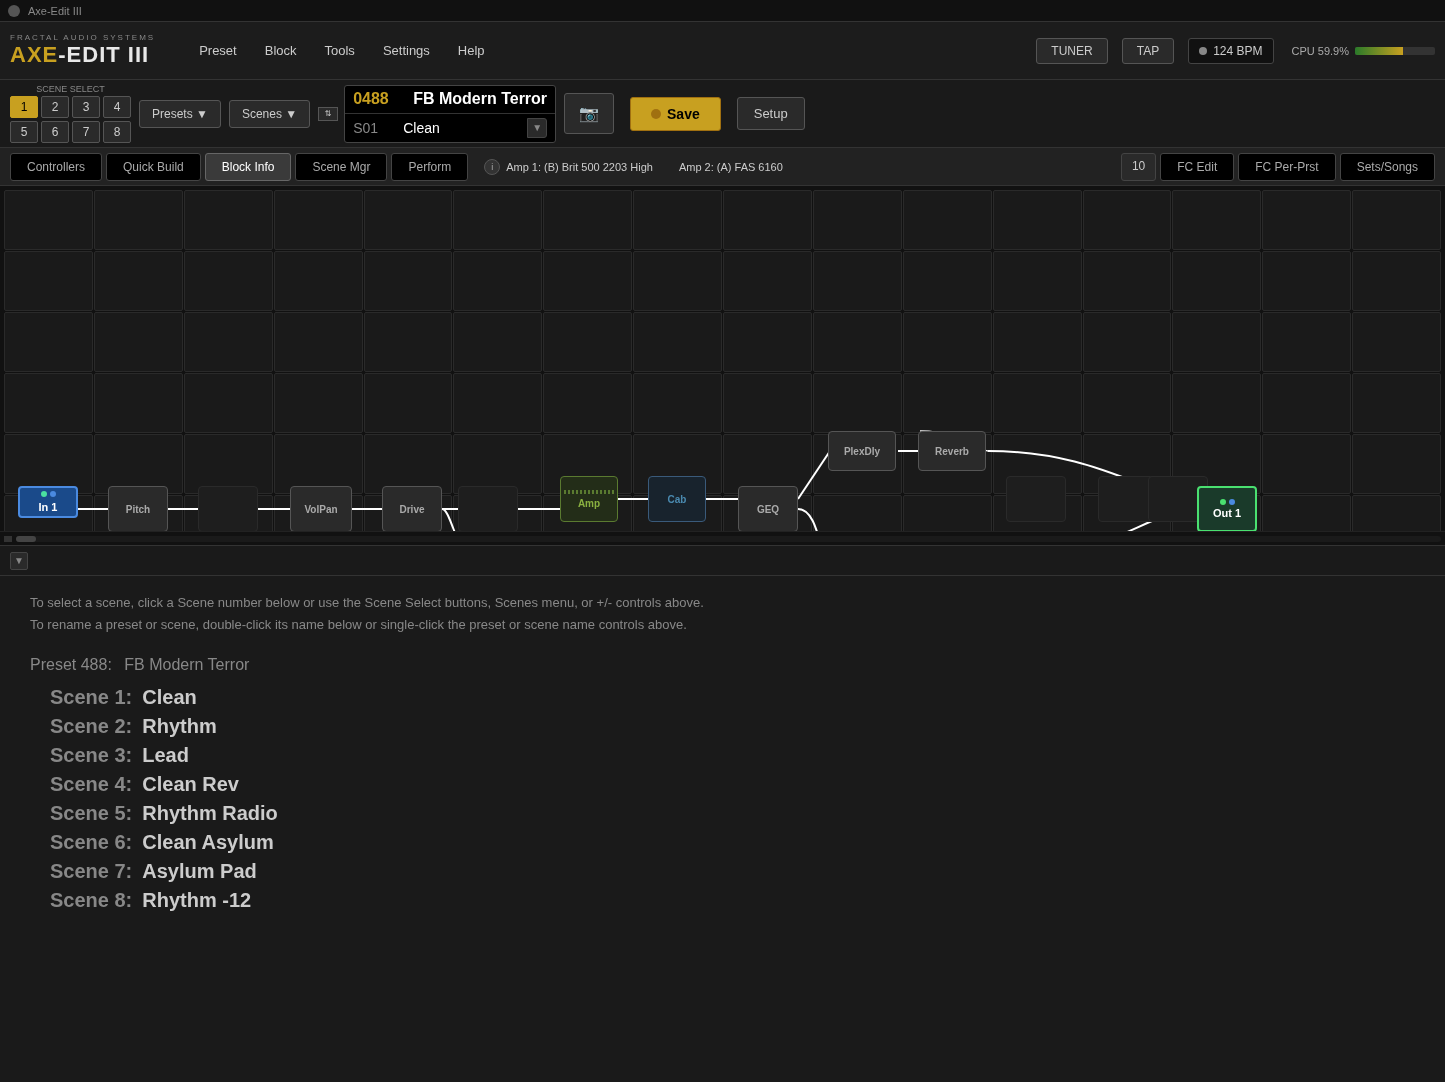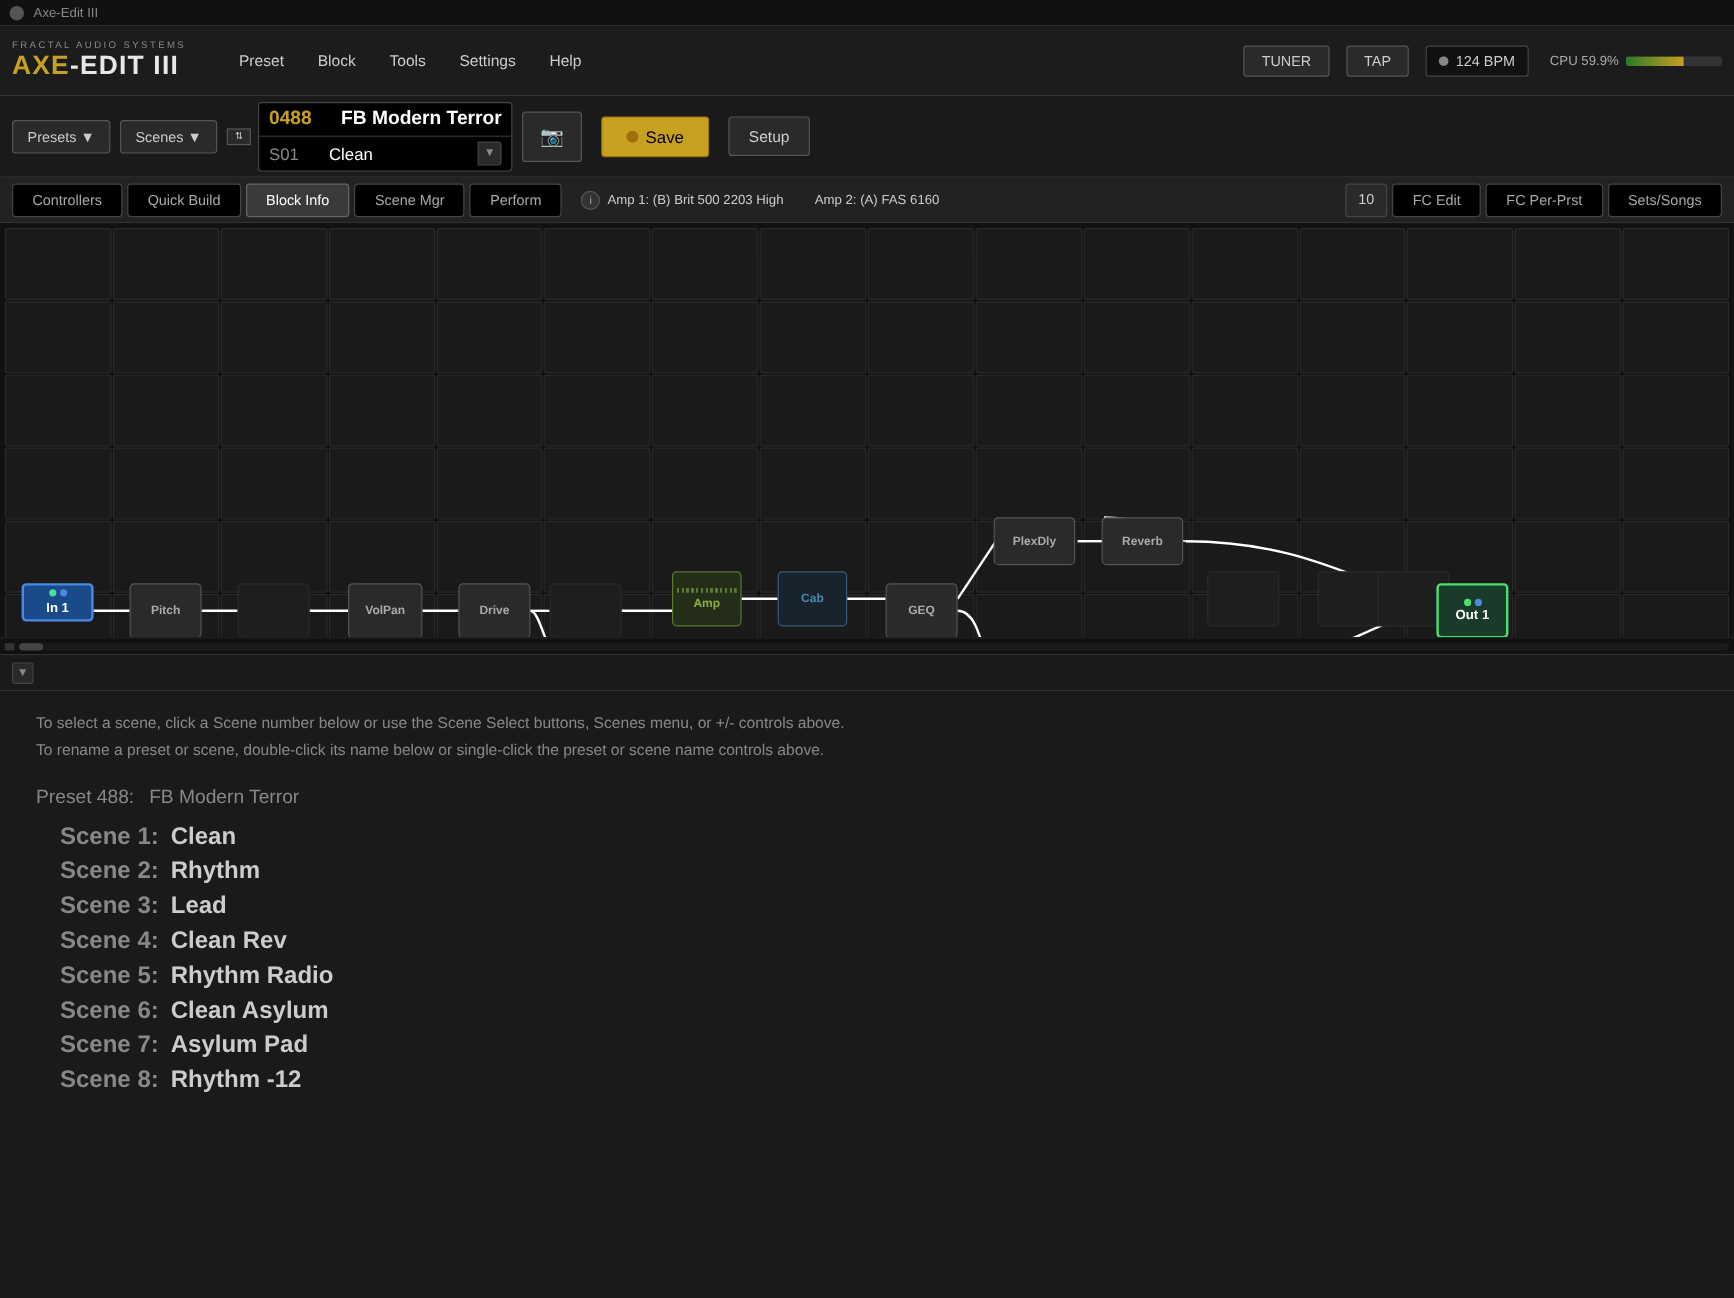--- a/index.html
+++ b/index.html
@@ -168,21 +168,21 @@
       font-size: 16px;
     }
     .save-btn {
       background: #c8a020;
       border: 1px solid #a07010;
       color: #000;
       padding: 8px 20px;
       border-radius: 3px;
       cursor: pointer;
       font-size: 14px;
-      font-weight: normal;
+      font-weight: bold;
       display: flex; align-items: center; gap: 6px;
       margin-left: 8px;
     }
     .save-dot { width: 10px; height: 10px; border-radius: 50%; background: #a07010; }
     .setup-btn {
       background: #2a2a2a;
       border: 1px solid #555;
       color: #ccc;
       padding: 8px 16px;
       border-radius: 3px;
@@ -383,20 +383,35 @@
   </div>
   <div class="cpu-display">
     <span>CPU 59.9%</span>
     <div class="cpu-bar-outer">
       <div class="cpu-bar-inner" style="width:59.9%;"></div>
     </div>
   </div>
 </div>
 
 <div id="preset-scene-row">
+  <div class="scene-select-group">
+    <div class="scene-select-label">SCENE SELECT</div>
+    <div class="scene-select-row">
+      <div class="scene-btn active">1</div>
+      <div class="scene-btn">2</div>
+      <div class="scene-btn">3</div>
+      <div class="scene-btn">4</div>
+    </div>
+    <div class="scene-select-row" style="margin-top:3px;">
+      <div class="scene-btn">5</div>
+      <div class="scene-btn">6</div>
+      <div class="scene-btn">7</div>
+      <div class="scene-btn">8</div>
+    </div>
+  </div>
 
   <button class="presets-btn">
     <span>Presets</span> ▼
   </button>
   <button class="scenes-btn">
     <span>Scenes</span> ▼
   </button>
 
   <div style="display:flex; align-items:center; gap:2px;">
     <div class="preset-arrows">

